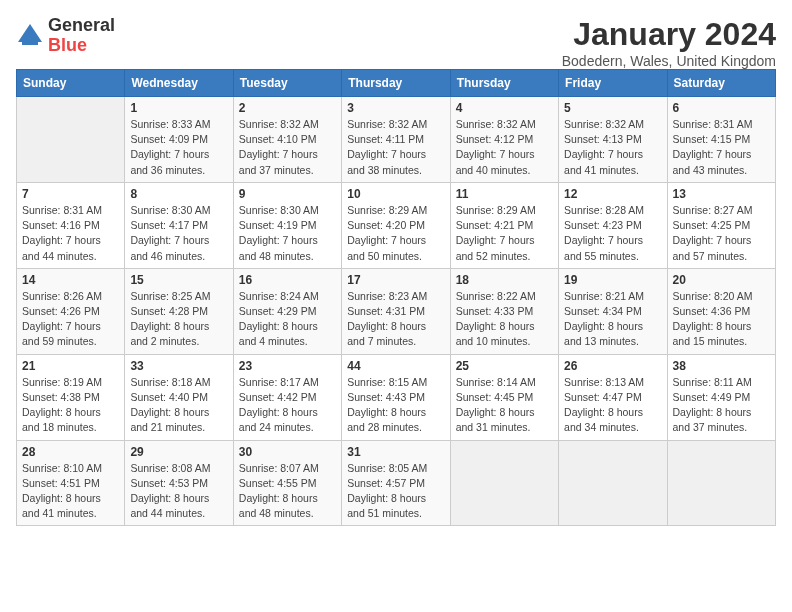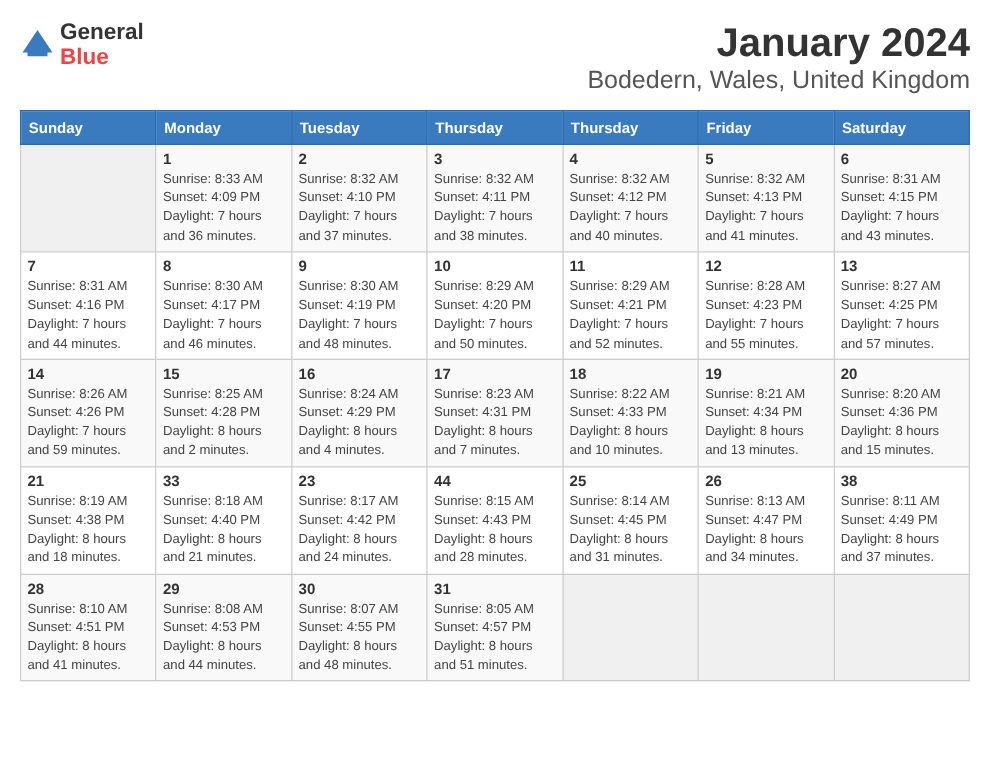--- a/index.html
+++ b/index.html
@@ -7,21 +7,20 @@
       font-family: Arial, sans-serif;
       background: #fff;
       width: 792px;
       min-height: 612px;
       padding: 16px;
     }
     .header {
       display: flex;
       justify-content: space-between;
       align-items: flex-start;
-      margin-bottom: 12px;
     }
     .logo {
       display: flex;
       align-items: center;
       gap: 4px;
     }
     .logo-text {
       font-size: 18px;
       font-weight: bold;
       line-height: 1.1;
@@ -34,21 +33,21 @@
     }
     .title-block {
       text-align: right;
     }
     .month-title {
       font-size: 32px;
       font-weight: bold;
       color: #333;
     }
     .location {
-      font-size: 20px;
+      font-size: 14px;
       color: #555;
     }
     table {
       width: 100%;
       border-collapse: collapse;
       font-size: 11px;
     }
     thead tr th {
       background-color: #3a7abf;
       color: #fff;
@@ -103,21 +102,21 @@
   <div class="title-block">
     <div class="month-title">January 2024</div>
     <div class="location">Bodedern, Wales, United Kingdom</div>
   </div>
 </div>
 
 <table>
   <thead>
     <tr>
     <th>Sunday</th>
-        <th>Monday</th>
+        <th>Wednesday</th>
         <th>Tuesday</th>
         <th>Thursday</th>
         <th>Thursday</th>
         <th>Friday</th>
         <th>Saturday</th>
       </tr>
   </thead>
   <tbody id="calendar-body">
   <tr>
         <td class="empty"></td>

